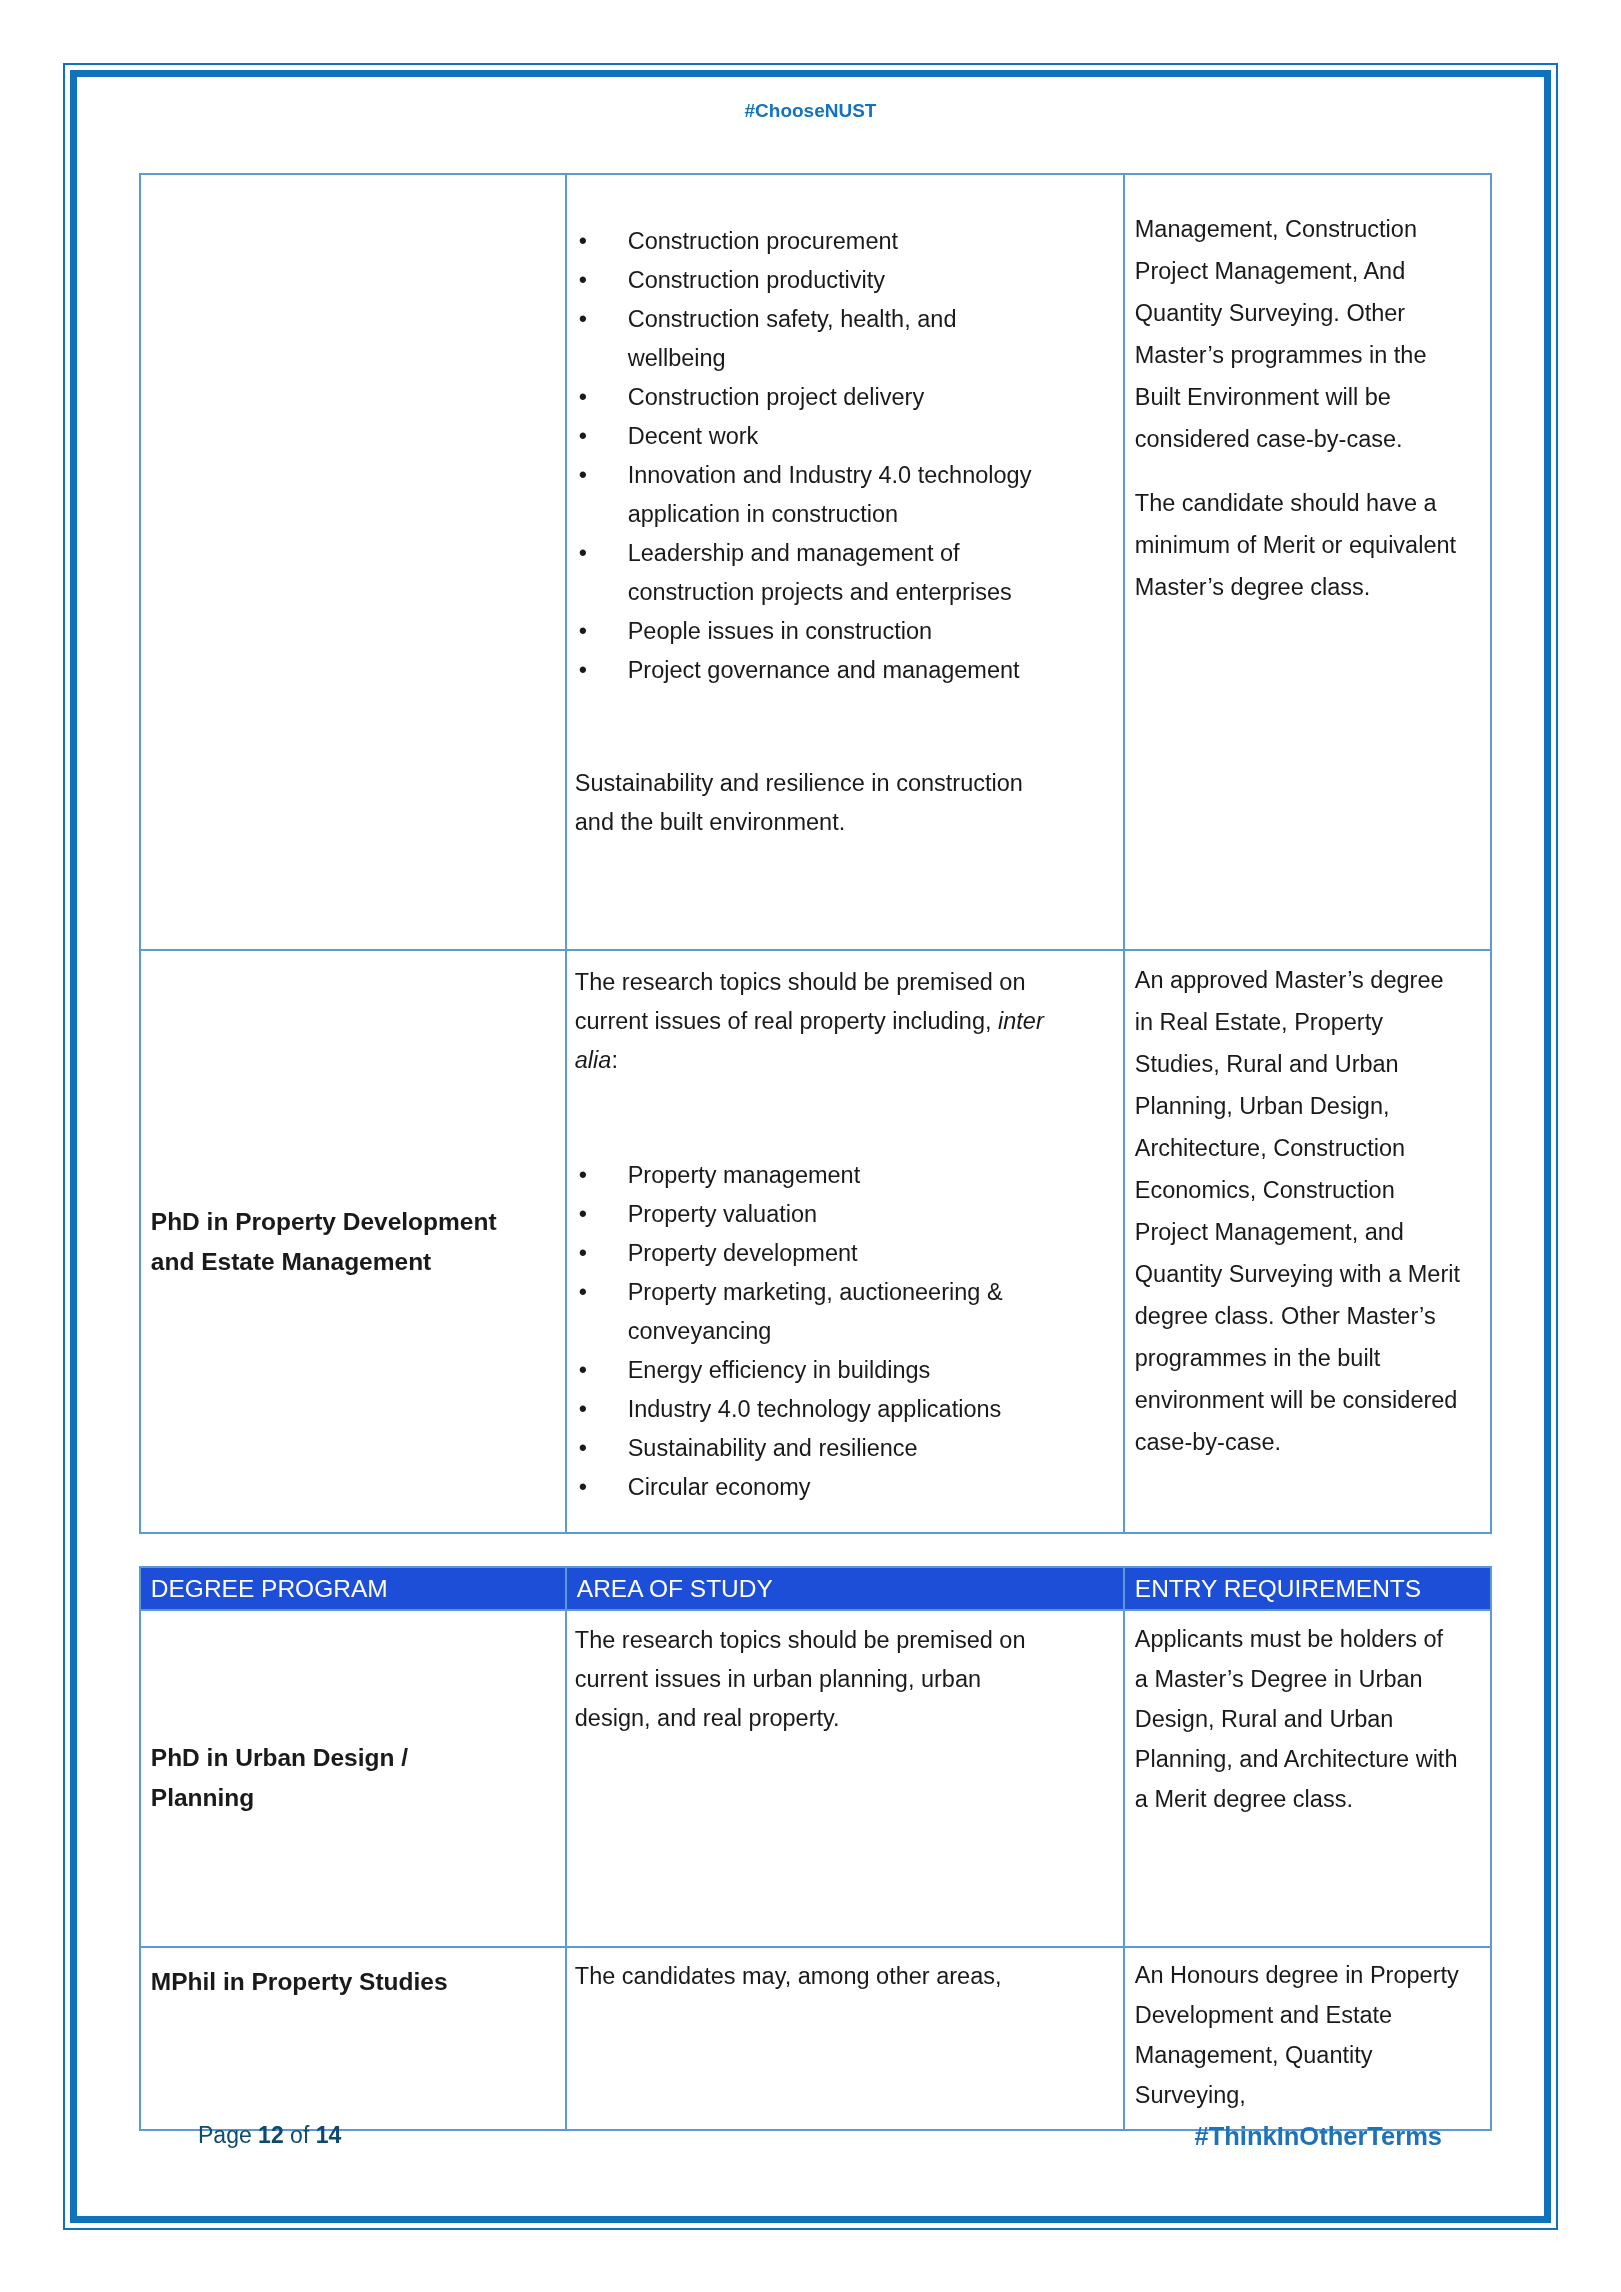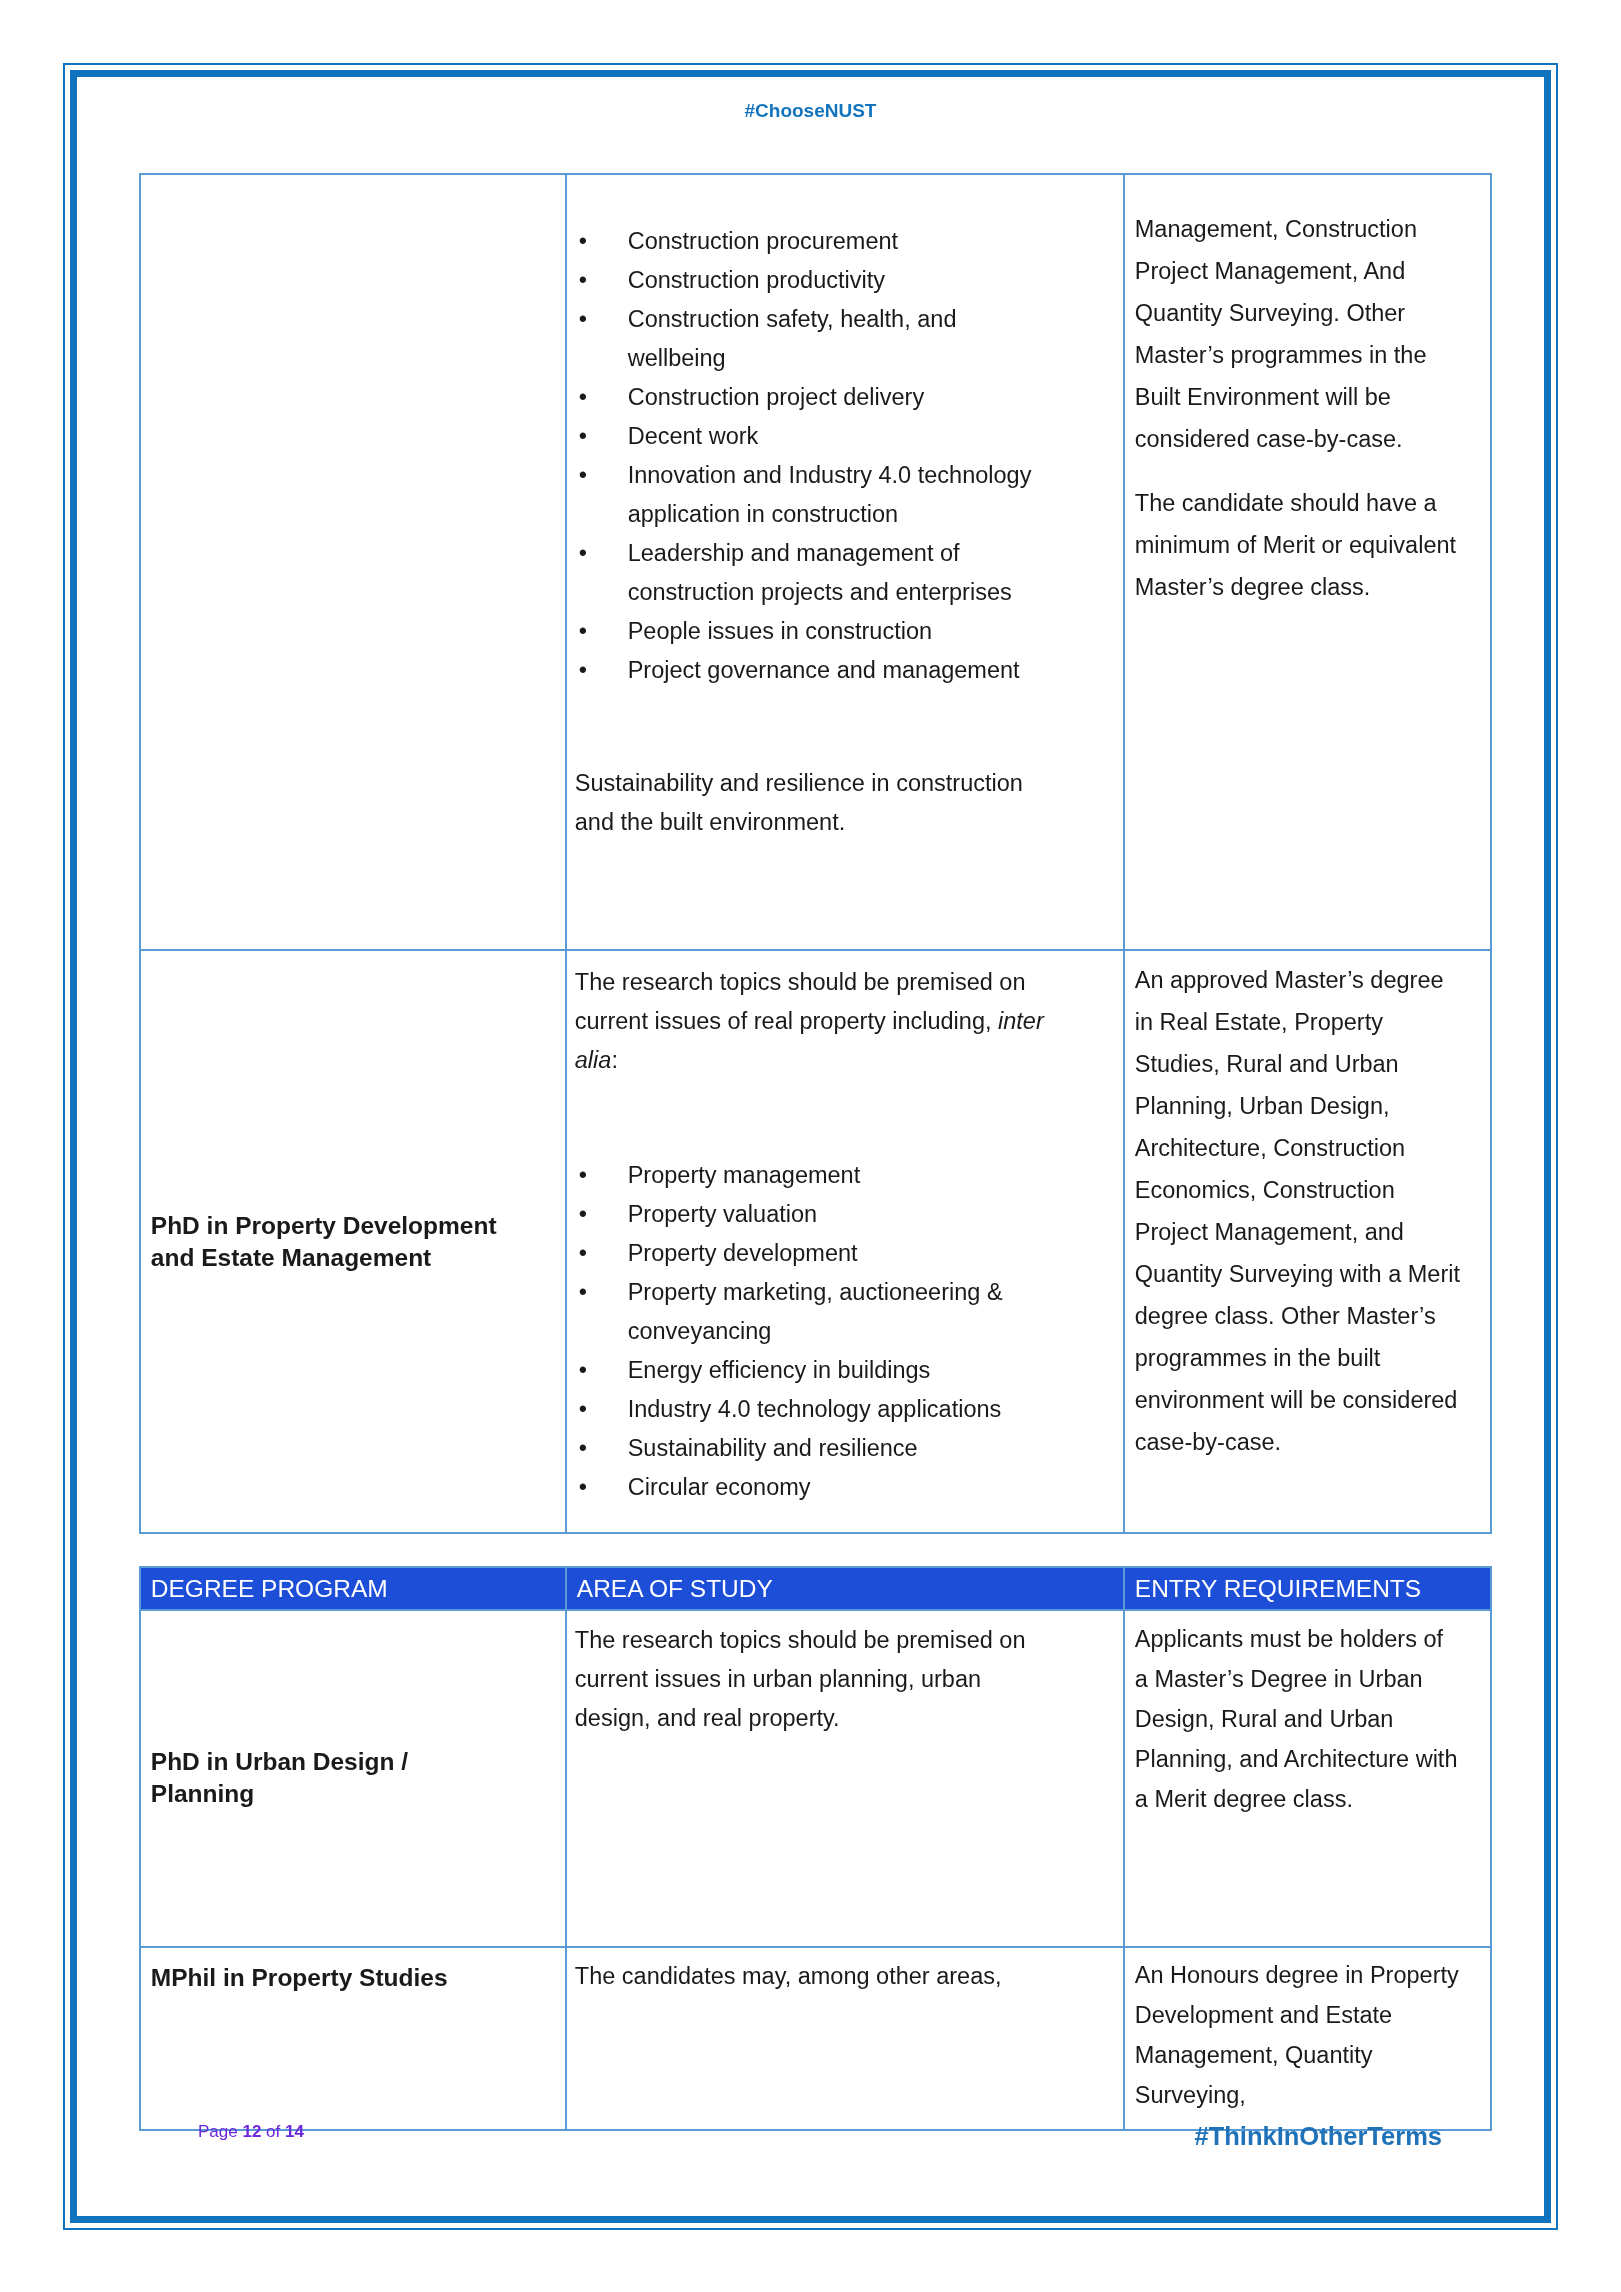--- a/index.html
+++ b/index.html
@@ -22,21 +22,21 @@
   table { border-collapse:collapse; table-layout:fixed; }
   td, th { border:2px solid #5B9BD5; vertical-align:top; font-size:23.5px; }
 
   .t1 { position:absolute; left:139px; top:173px; width:1351px; }
   .t2 { position:absolute; left:139px; top:1566px; width:1351px; }
 
   .col-degree   { width:426px; }
   .col-study    { width:558px; }
   .col-entry    { width:367px; }
 
-  .cell-degree  { padding:9.8px 13.7px 9.8px 9.8px; font-weight:bold; font-size:24.5px; line-height:32px; }
+  .cell-degree  { padding:9.8px 13.7px 9.8px 9.8px; font-weight:bold; font-size:24.5px; line-height:40px; }
   .cell-degree .degree-text { max-width:365px; }
   .v-middle { vertical-align:middle; }
 
   .cell-study   { padding:0 78px 9.8px 7.8px; line-height:39px; }
   .cell-entry   { padding:0 27.4px 7.8px 9.8px; line-height:42px; font-size:23.5px; }
 
   
   .t1 .r1-study { padding-top:47px; height:717px; }
   .t1 .r1-entry { padding-top:33px; height:717px;border-radius:23px; }
   .t1 .r2-study { padding-top:11.8px; height:560px; }
@@ -56,21 +56,21 @@
     background:#1d4ed8; color:#ffffff; font-weight:normal; text-align:left;
     font-size:24.5px; height:41px; padding:0 0 0 9.8px; vertical-align:middle;
   }
   .t2 .r1 td { height:315px; }
   .t2 .r2 td { height:158px; }
   .t2 .cell-study { padding-top:9.8px; }
   .t2 .cell-entry { padding-top:7.8px; line-height:40px; }
   .t2 .r2 .cell-degree { padding-top:14px; }
 
   .footer-left {
-    position:absolute; left:198px; top:2122px; font-size:17px; color:#6d28d9;
+    position:absolute; left:198px; top:2122px; font-size:23px; color:#0c4a6e;
   }
   .footer-left b { font-weight:bold; }
   .footer-right {
     position:absolute; right:179px; top:2122px; font-size:25.5px; color:#1F72B8; font-weight:bold;
   }
 </style>
 </head>
 <body>
 
 <div class="frame-outer"></div>

